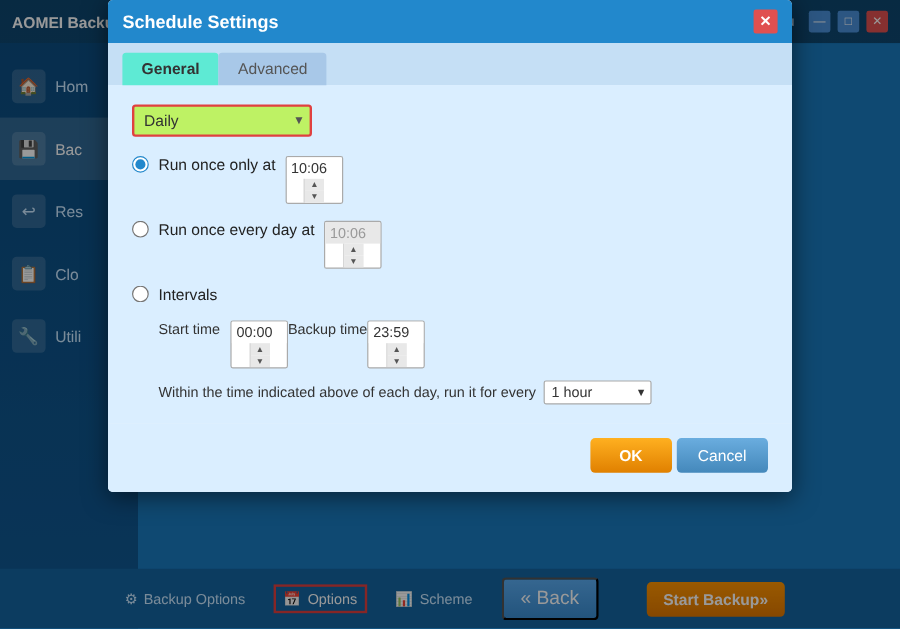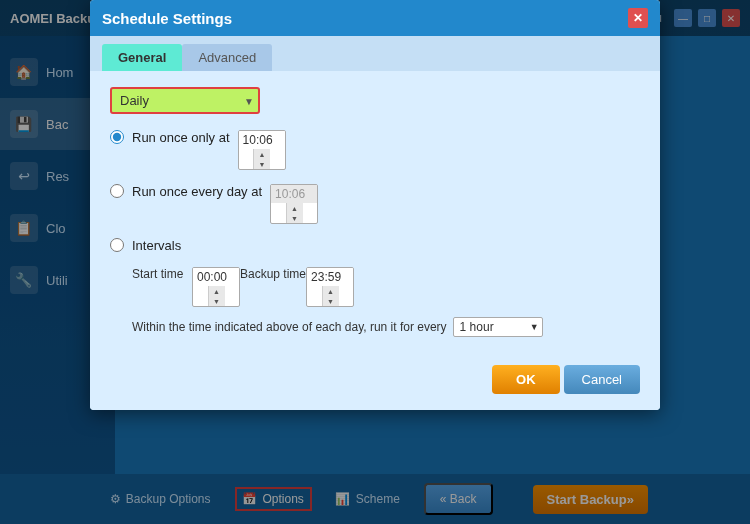--- a/index.html
+++ b/index.html
@@ -151,21 +151,21 @@
       font-weight: bold;
       cursor: pointer;
       border: none;
       margin-left: 24px;
     }
     .bottom-btn-blue {
       background: linear-gradient(to bottom, #5aabf0, #3a8cd0);
       color: #fff;
       padding: 7px 14px;
       border-radius: 4px;
-      font-size: 12px;
+      font-size: 16px;
       cursor: pointer;
     }
 
     
     .modal-overlay {
       position: absolute;
       top: 0;
       left: 0;
       right: 0;
       bottom: 0;

